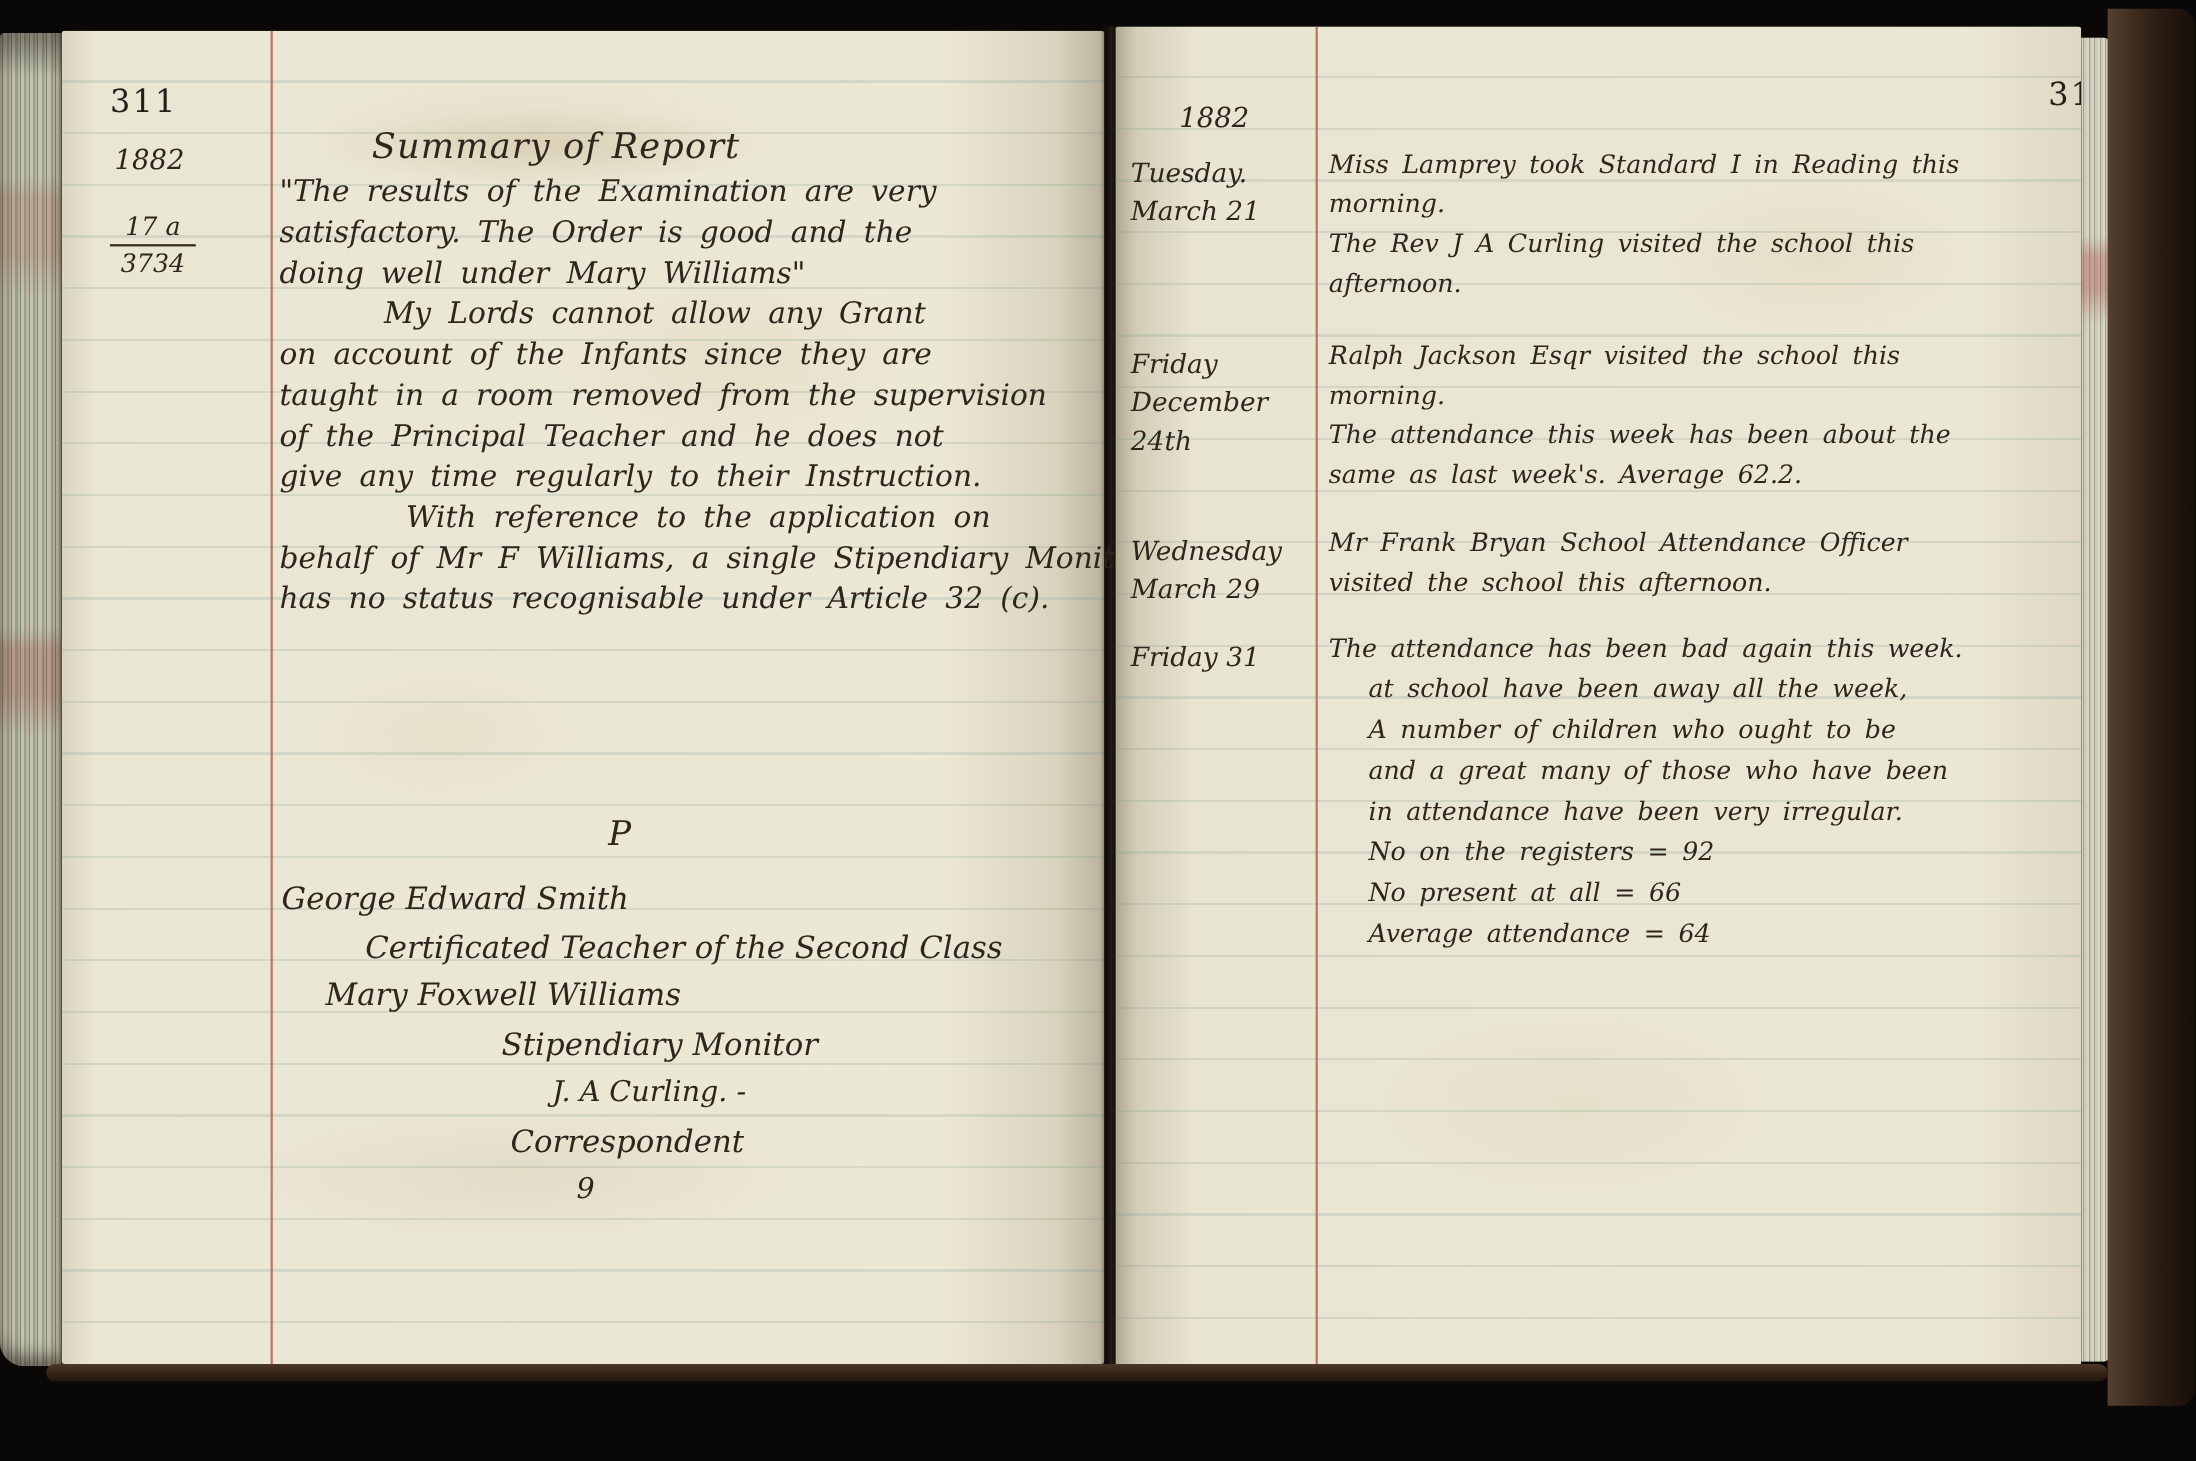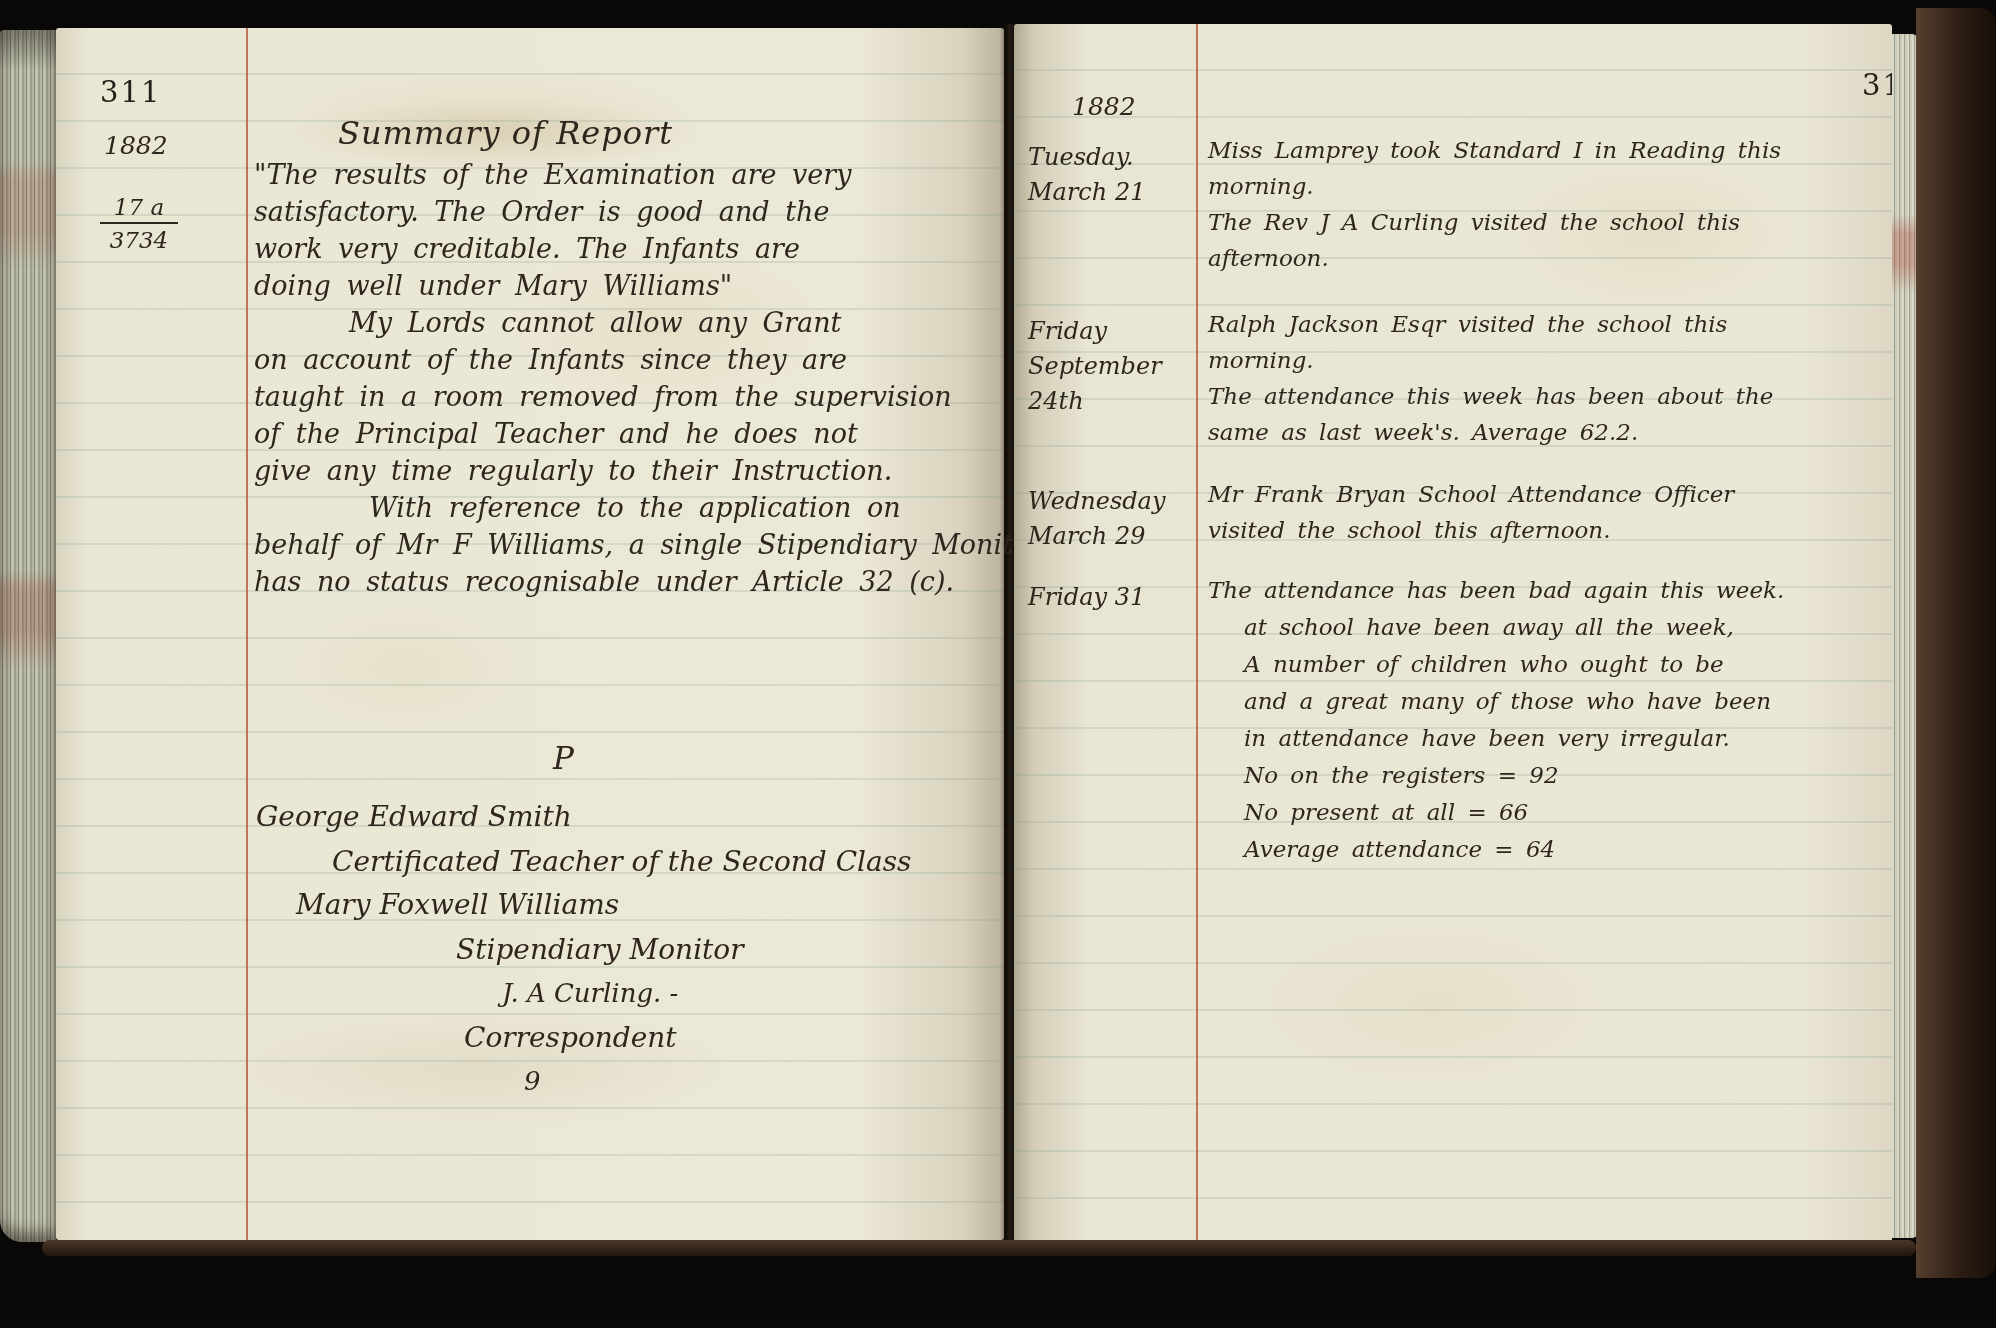--- a/index.html
+++ b/index.html
@@ -142,21 +142,20 @@
     <div class="hand margin-ref">
       <span class="top">17 a</span>
       <span class="bot">3734</span>
     </div>
 
     <div class="hand heading">Summary of Report</div>
 
     <div class="hand body-block">
       <span class="ln">"The results of the Examination are very</span>
       <span class="ln">satisfactory. The Order is good and the</span>
-      <span class="ln">work very creditable. The Infants are</span>
       <span class="ln">doing well under Mary Williams"</span>
       <span class="ln ind1">My Lords cannot allow any Grant</span>
       <span class="ln">on account of the Infants since they are</span>
       <span class="ln">taught in a room removed from the supervision</span>
       <span class="ln">of the Principal Teacher and he does not</span>
       <span class="ln">give any time regularly to their Instruction.</span>
       <span class="ln ind2">With reference to the application on</span>
       <span class="ln">behalf of Mr F Williams, a single Stipendiary Monitor</span>
       <span class="ln">has no status recognisable under Article 32 (c).</span>
     </div>
@@ -190,21 +189,21 @@
         <span class="el">Miss Lamprey took Standard I in Reading this</span>
         <span class="el">morning.</span>
         <span class="el">The Rev J A Curling visited the school this</span>
         <span class="el">afternoon.</span>
       </div>
     </div>
 
     <div class="entry e2">
       <div class="hand edate">
         <span class="dl">Friday</span>
-        <span class="dl">September 24th</span>
+        <span class="dl">December 24th</span>
       </div>
       <div class="hand elines">
         <span class="el">Ralph Jackson Esqr visited the school this</span>
         <span class="el">morning.</span>
         <span class="el">The attendance this week has been about the</span>
         <span class="el">same as last week's. Average 62.2.</span>
       </div>
     </div>
 
     <div class="entry e3">

